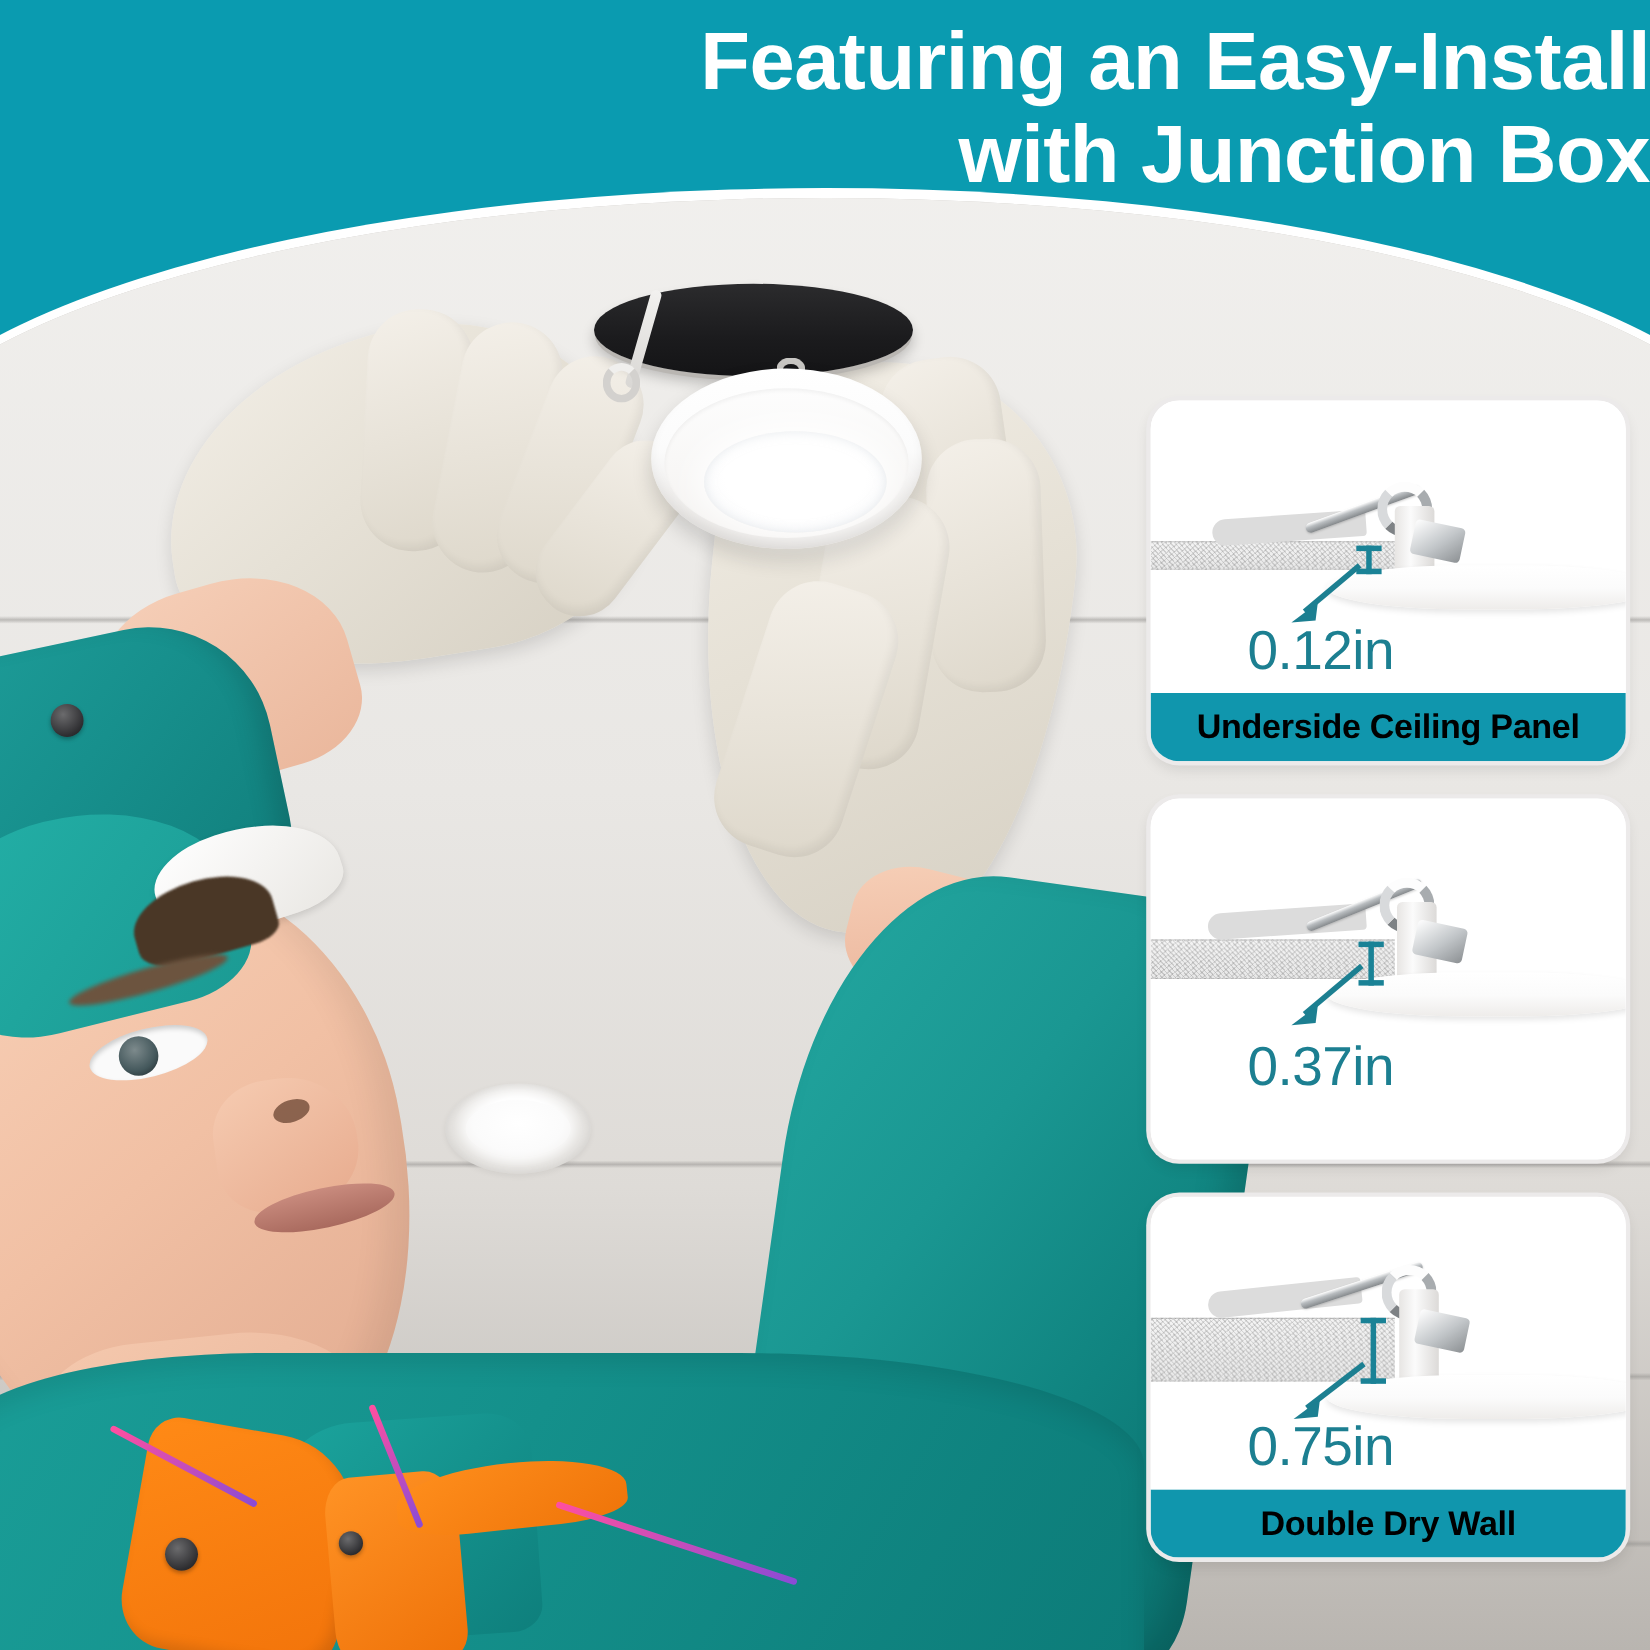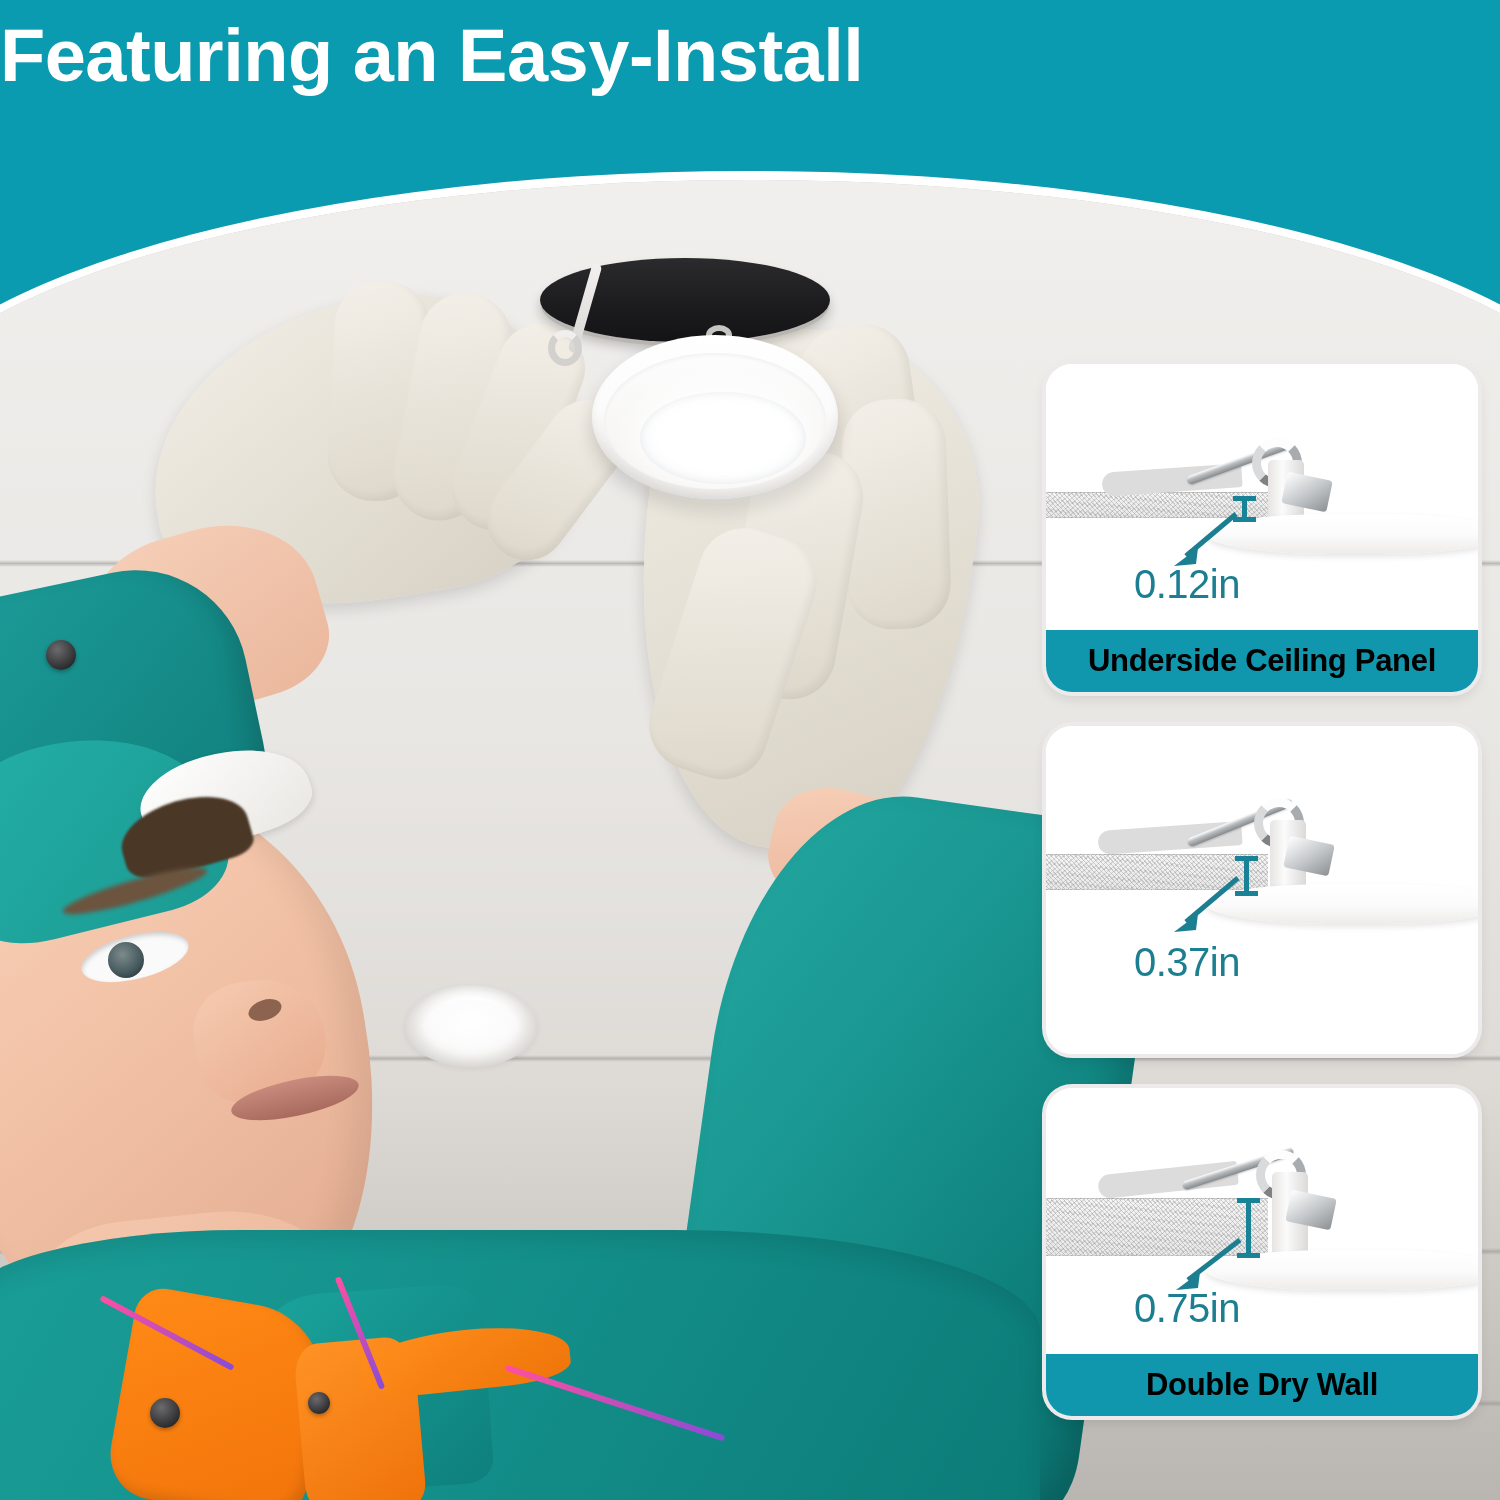--- a/index.html
+++ b/index.html
@@ -7,21 +7,21 @@
   body {
     font-family:"Liberation Sans", sans-serif;
     background:#0a9bb0;
     position:relative;
     overflow:hidden;
   }
 
   
   .title-block{
     position:absolute; top:14px; left:0; width:1500px;
-    text-align:left; z-index:40;
+    text-align:right; z-index:40;
   }
   .title-line{
     color:#ffffff;
     font-size:74px;
     line-height:84px;
     font-weight:bold;
     letter-spacing:-0.5px;
     white-space:nowrap;
   }
 
@@ -392,21 +392,21 @@
   }
   .dim-bar::before,.dim-bar::after{
     content:""; position:absolute; left:-9px;
     width:23px; height:5px; background:#1a8296;
   }
   .dim-bar::before{ top:0; }
   .dim-bar::after{ bottom:0; }
   .dim-text{
     position:absolute;
     color:#1c7f91;
-    font-size:40px;
+    font-size:50px;
     font-weight:500;
     letter-spacing:-0.5px;
   }
   .arrow-svg{ position:absolute; overflow:visible; }
 </style>
 </head>
 <body>
 
 <div class="photo-wrap">
   <div class="photo-clip">
@@ -471,20 +471,21 @@
       <div class="piping" style="left:500px; top:1400px; width:230px; transform:rotate(18deg);"></div>
       <div class="snap" style="left:150px; top:1398px;"></div>
       <div class="snap snap-small" style="left:308px; top:1392px;"></div>
 
     </div>
   </div>
 </div>
 
 <div class="title-block">
   <div class="title-line">Featuring an Easy-Install</div>
+  <div class="title-line">with Junction Box</div>
 </div>
 
 <div class="cards">
 
   <div class="card">
     <div class="card-illus">
       <div class="wall-band" style="top:128px; height:26px; width:228px;"></div>
       <div class="clip-flat" style="left:56px; top:104px; width:140px; height:24px; transform:rotate(-4deg);"></div>
       <div class="spring-arm" style="left:138px; top:94px; width:110px; transform:rotate(-20deg);"></div>
       <div class="spring-ring" style="left:206px; top:74px;"></div>

